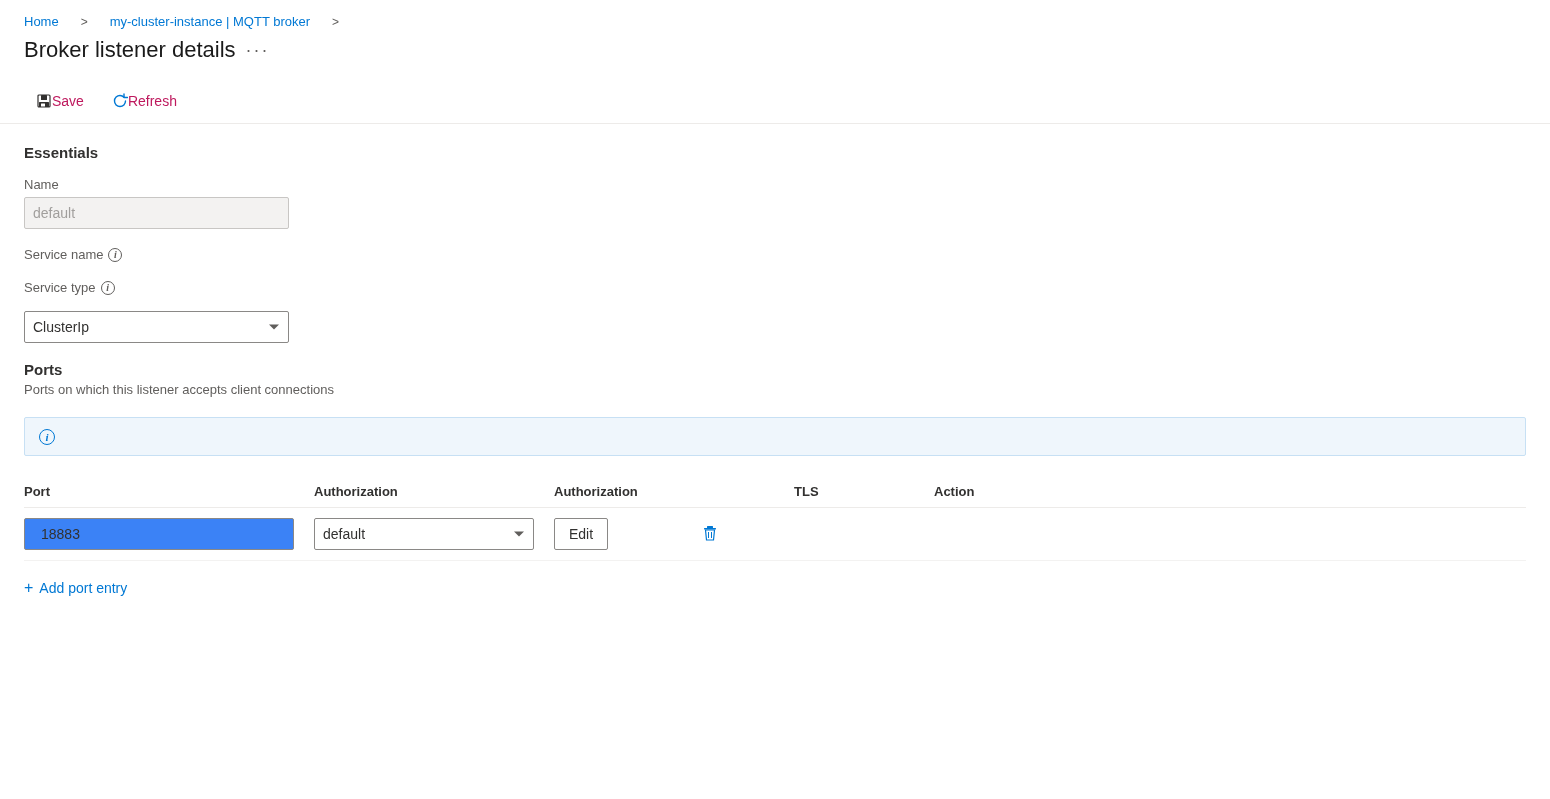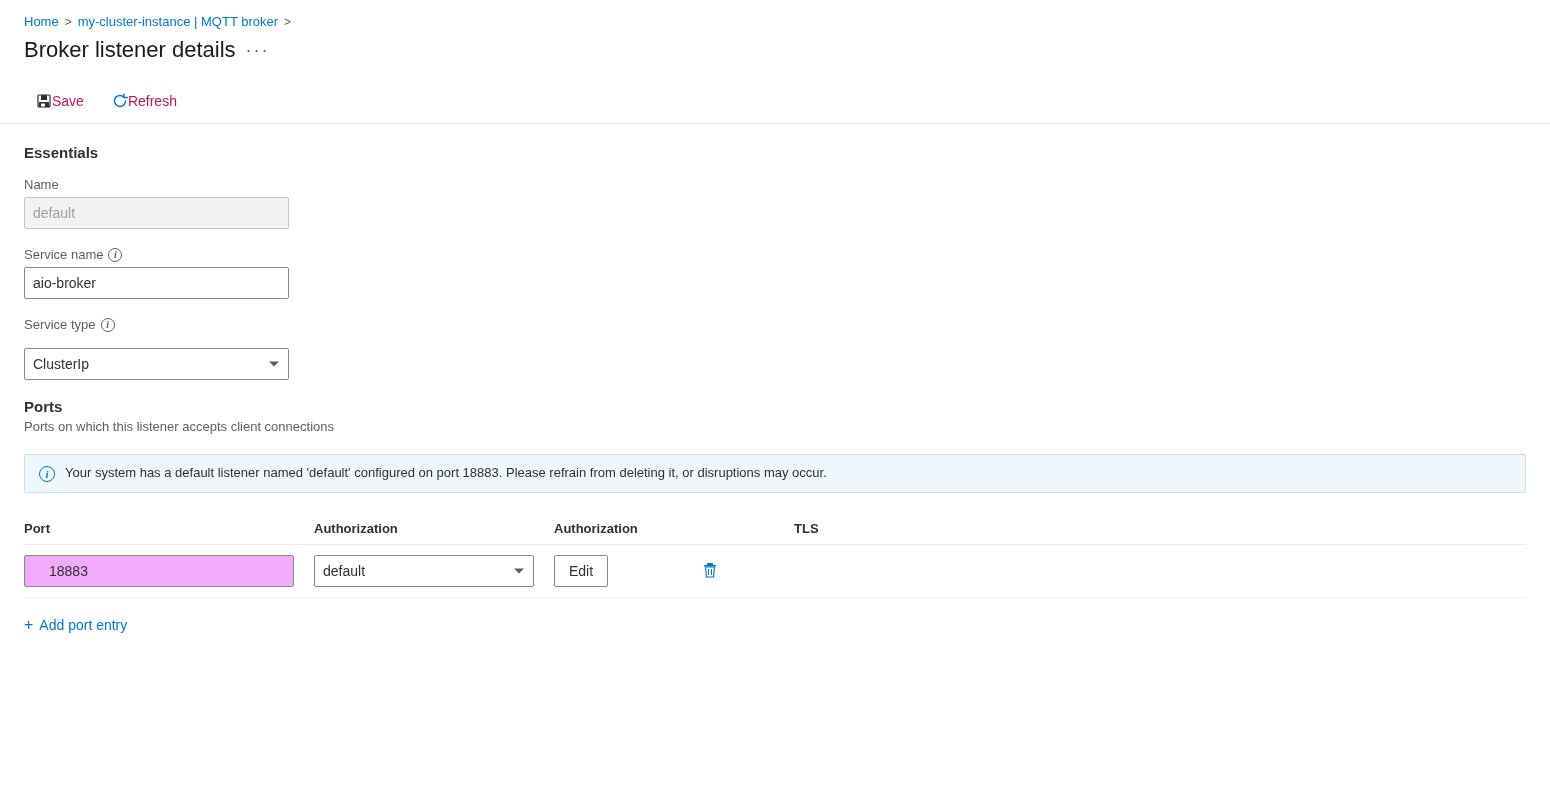--- a/index.html
+++ b/index.html
@@ -5,21 +5,21 @@
     * { box-sizing: border-box; margin: 0; padding: 0; }
     body {
       font-family: 'Segoe UI', Arial, sans-serif;
       font-size: 14px;
       color: #323130;
       background: #ffffff;
     }
     .breadcrumb {
       display: flex;
       align-items: center;
-      gap: 6px;
+      gap: 22px;
       padding: 14px 24px 4px 24px;
       font-size: 13px;
       color: #0078d4;
     }
     .breadcrumb a {
       color: #0078d4;
       text-decoration: none;
     }
     .breadcrumb-separator {
       color: #605e5c;
@@ -206,26 +206,26 @@
       padding: 10px 0;
       border-bottom: 1px solid #f3f2f1;
     }
     .col-port { width: 290px; padding-right: 16px; }
     .col-auth { width: 240px; padding-right: 16px; }
     .col-authz { width: 240px; padding-right: 16px; }
     .col-tls { width: 140px; padding-right: 16px; }
     .col-action { flex: 1; }
     .port-input {
       width: 270px;
-      padding: 5px 24px;
+      padding: 5px 16px;
       border: 1px solid #8a8886;
       border-radius: 2px;
       font-size: 14px;
       color: #323130;
-      background: #f0abfc;
+      background: #3b82f6;
       height: 32px;
     }
     .table-select-wrapper {
       position: relative;
       width: 220px;
     }
     .table-select-wrapper::after {
       content: '';
       position: absolute;
       right: 10px;
@@ -324,21 +324,20 @@
       <span>Name</span>
     </div>
     <input class="form-input readonly" type="text" readonly="" value="default" style="">
   </div>
 
   <div class="form-group">
     <div class="form-label">
       <span>Service name</span>
       <span class="info-icon">i</span>
     </div>
-    <input class="form-input" type="text" value="aio-broker" style="">
   </div>
 
   <div class="form-group">
     <div class="form-label">
       <span>Service type</span>
       <span class="info-icon">i</span>
     </div>
     <div class="select-wrapper">
       <select class="form-select">
         <option>ClusterIp</option>
@@ -347,29 +346,29 @@
       </select>
     </div>
   </div>
 
   <div class="ports-section">
     <div class="ports-title">Ports</div>
     <div class="ports-subtitle">Ports on which this listener accepts client connections</div>
 
     <div class="info-banner">
       <span class="info-banner-icon">i</span>
-      <span>Your system has a default listener named 'default' configured on port 18883. Please refrain from deleting it, or disruptions may occur.</span>
     </div>
 
     <div class="ports-table">
       <div class="ports-table-header">
         <div class="col-port">Port</div>
         <div class="col-auth">Authorization</div>
         <div class="col-authz">Authorization</div>
         <div class="col-tls">TLS</div>
+        <div class="col-action">Action</div>
       </div>
 
       <div class="ports-table-row">
         <div class="col-port">
           <input class="port-input" type="text" value="18883" style="">
         </div>
         <div class="col-auth">
           <div class="table-select-wrapper">
             <select class="table-select">
               <option>default</option>

